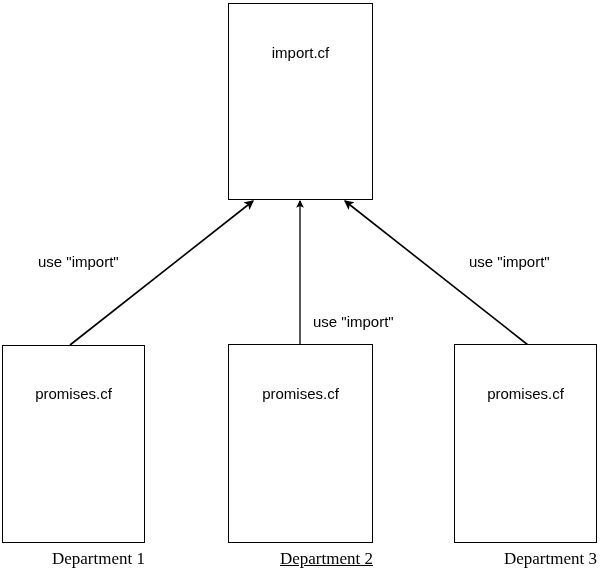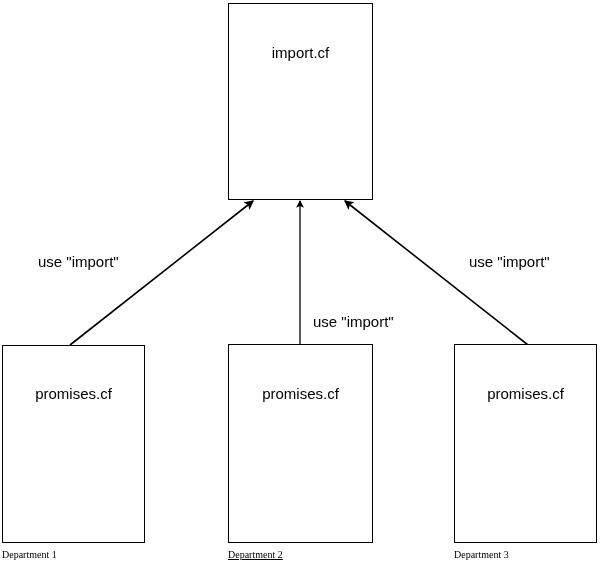--- a/index.html
+++ b/index.html
@@ -42,23 +42,23 @@
   }
   .edge-label {
     position: absolute;
     font-family: "Liberation Sans", sans-serif;
     font-size: 15px;
     color: #000000;
     white-space: nowrap;
   }
   .group-caption {
     position: absolute;
-    text-align: left;
+    text-align: right;
     font-family: "Liberation Serif", serif;
-    font-size: 10px;
+    font-size: 17px;
     color: #000000;
     white-space: nowrap;
   }
 </style>
 </head>
 <body>
 
 <div id="canvas">
 
   <svg id="edges" viewBox="0 0 600 574" width="600" height="574" xmlns="http://www.w3.org/2000/svg">

